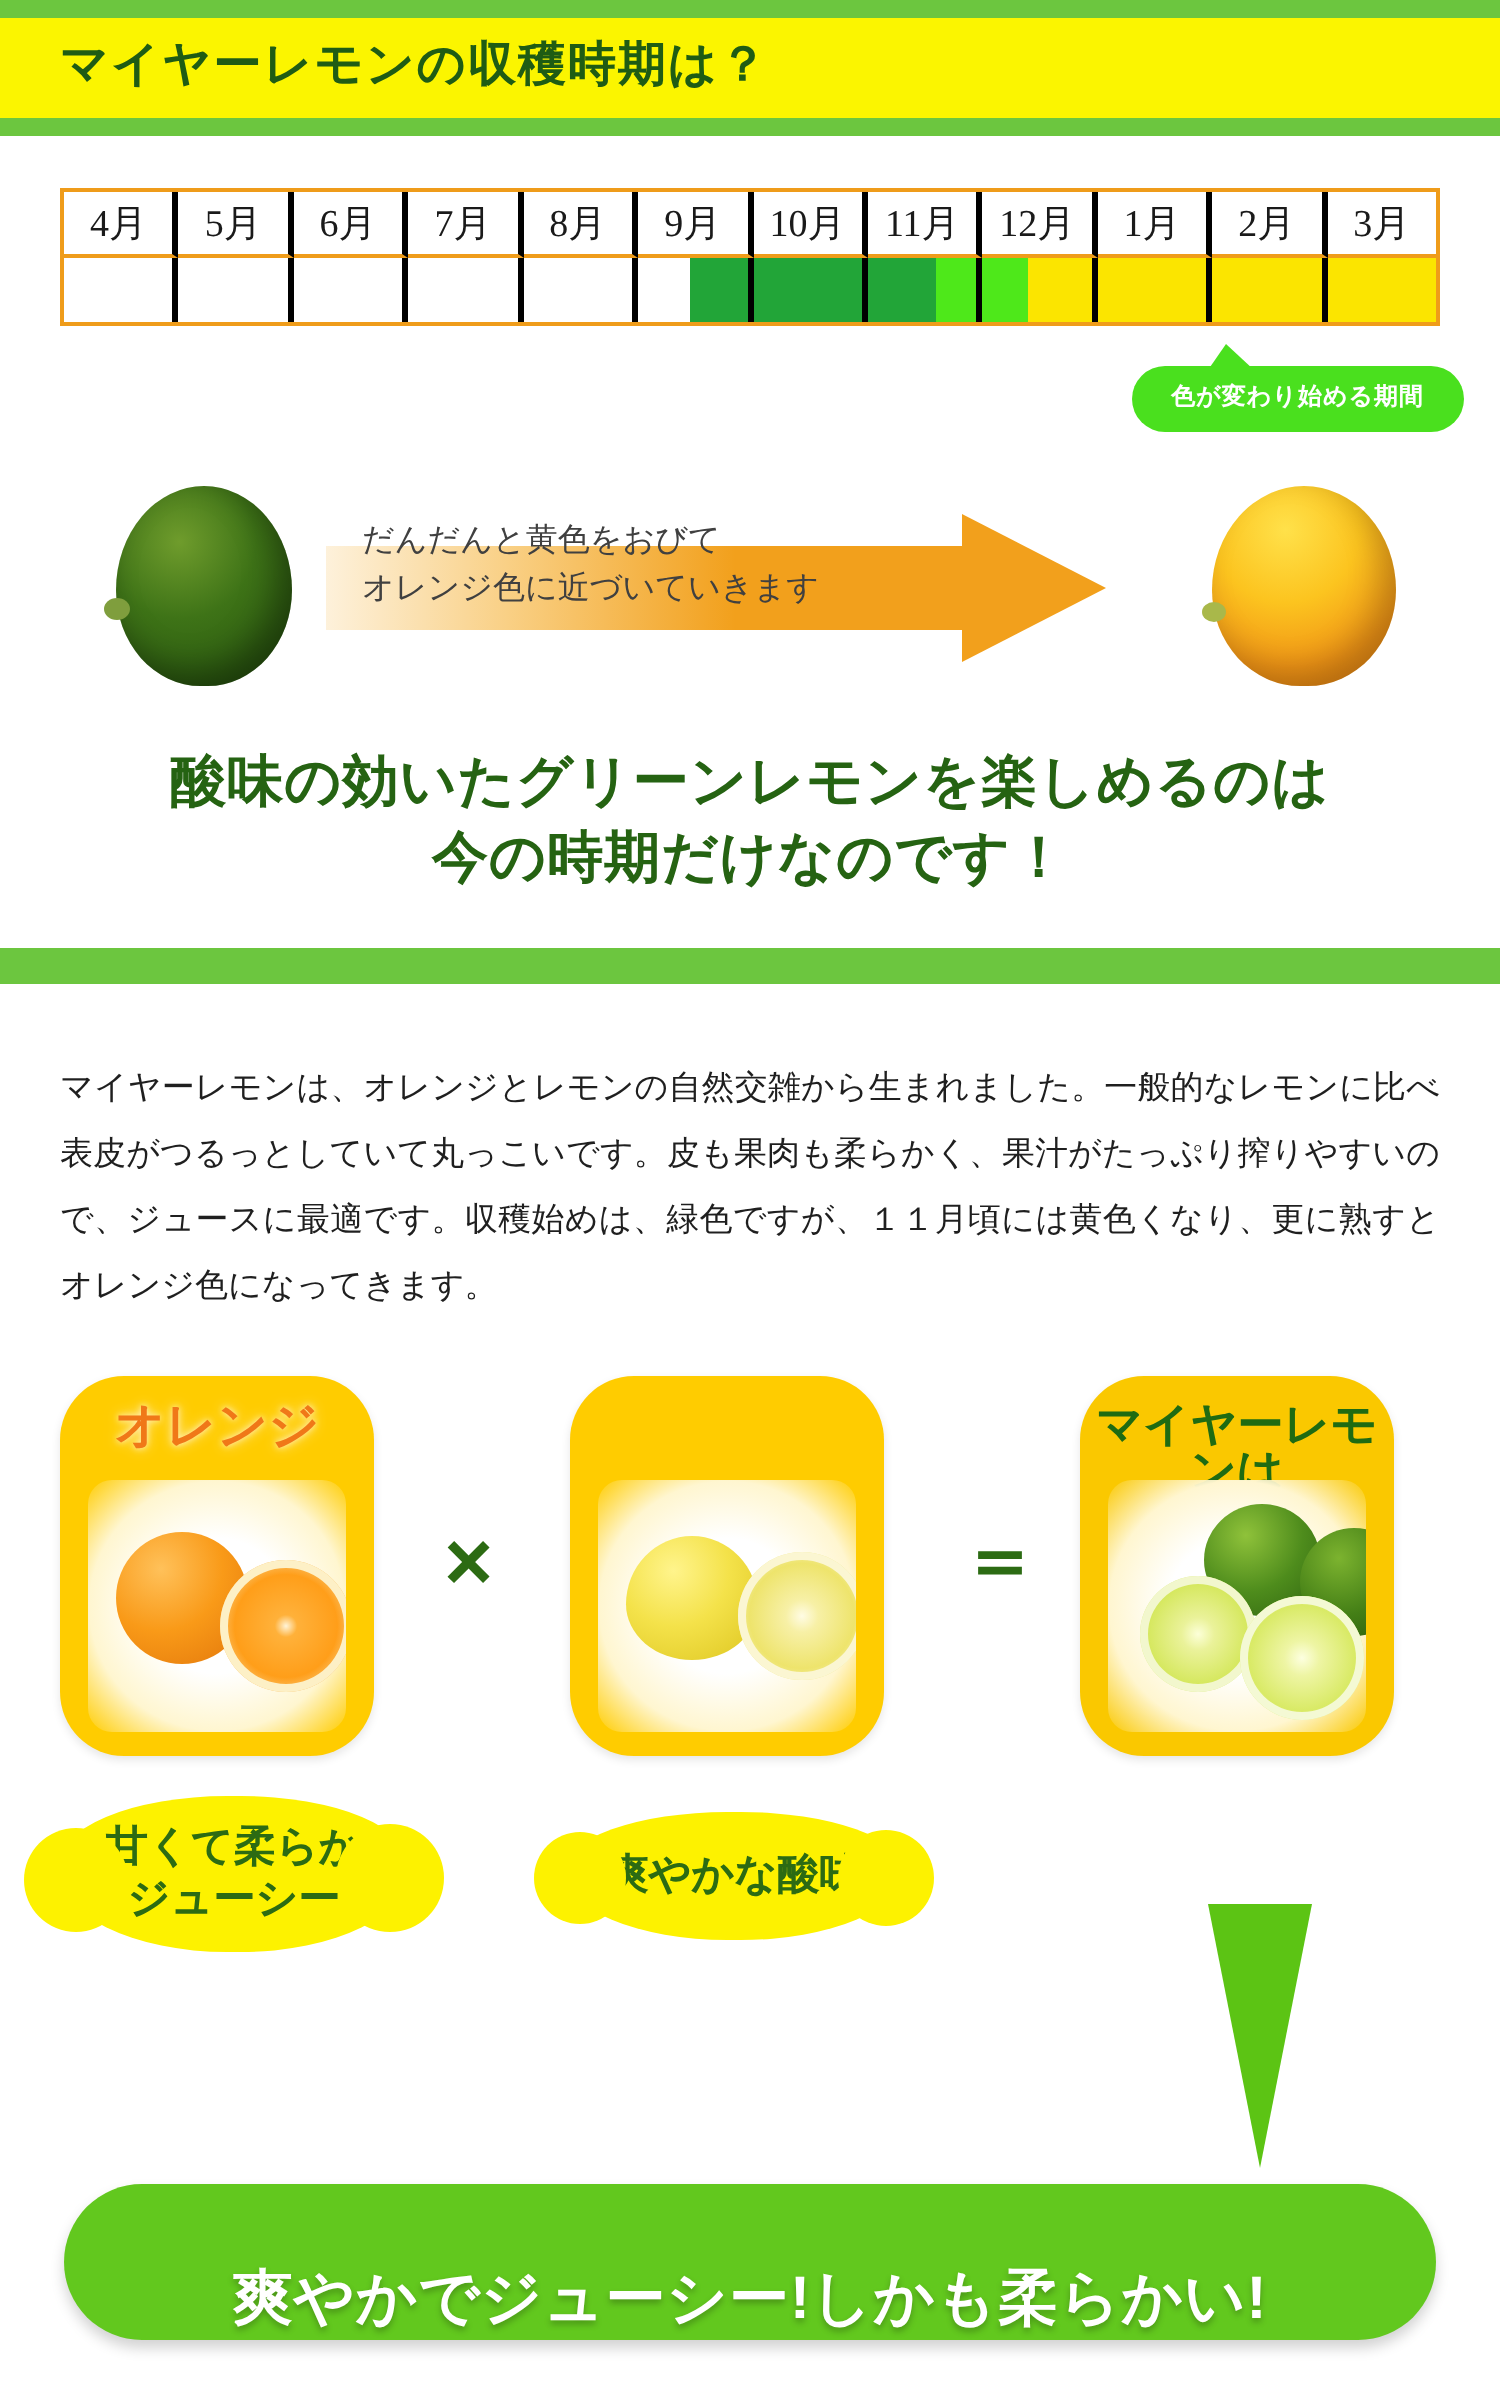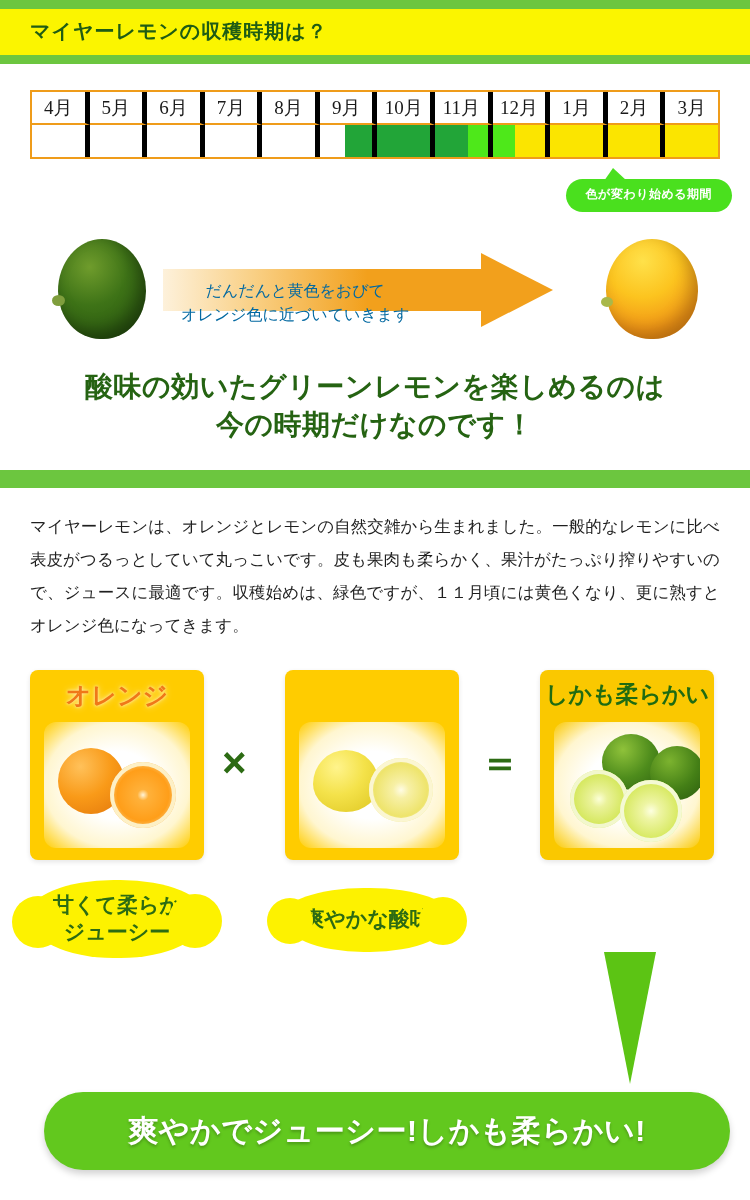--- a/index.html
+++ b/index.html
@@ -15,39 +15,39 @@
 
   
   .band-wrap { width: 100%; }
   .band-rule { width: 100%; height: 9px; background: #6cc63f; }
   .band-yellow {
     width: 100%;
     background: #fbf500;
     padding: 11px 0 13px 30px;
   }
   .band-title {
-    font-size: 20px;
+    font-size: 24px;
     font-weight: bold;
     color: #1f5c14;
     letter-spacing: 1px;
     line-height: 1.1;
   }
 
   
   .calendar {
     margin: 26px auto 0;
     width: 690px;
     border: 2px solid #ef9c1a;
     border-collapse: collapse;
   }
   .cal-row { display: flex; width: 100%; }
   .cal-cell {
     flex: 1 1 0;
     height: 33px;
-    border-right: 5px solid #000000;
+    border-right: 3px solid #000000;
     display: flex;
     align-items: center;
     justify-content: center;
     font-family: "Liberation Serif", "DejaVu Serif", serif;
     font-size: 19px;
     color: #1a1a1a;
     background: #ffffff;
     position: relative;
     overflow: hidden;
   }
@@ -139,65 +139,64 @@
   .arrow-head {
     position: absolute;
     left: 318px; top: -2px;
     width: 0; height: 0;
     border-top: 37px solid transparent;
     border-bottom: 37px solid transparent;
     border-left: 72px solid #f2a01c;
   }
   .arrow-text {
     position: absolute;
-    left: 18px; top: 24px;
+    left: 18px; top: 0;
     font-size: 16px;
-    color: #0369a1;
+    color: #404040;
     line-height: 1.5;
     white-space: pre-line;
     z-index: 3;
-    text-align: center;
   }
 
   
   .headline {
     margin-top: 20px;
     text-align: center;
     font-size: 28px;
     font-weight: bold;
     color: #256312;
     line-height: 1.35;
     letter-spacing: 0.5px;
     white-space: pre-line;
   }
 
   
   .body-copy {
-    margin: 22px auto 0;
+    margin: 36px auto 0;
     width: 700px;
     font-size: 16.5px;
     color: #1f1f1f;
     line-height: 2.0;
     text-align: justify;
     padding: 0 5px;
   }
 
   
   .equation {
     position: relative;
     margin-top: 28px;
     height: 200px;
   }
   .card {
     position: absolute;
     top: 0;
-    width: 174px;
+    width: 157px;
     height: 190px;
     background: #ffcc00;
-    border-radius: 8px;
+    border-radius: 32px;
     box-shadow: 0 2px 5px rgba(0,0,0,0.10);
   }
   .card-1 { left: 30px; }
   .card-2 { left: 285px; }
   .card-3 { left: 540px; background: #fac800; }
   .card-label {
     position: absolute;
     top: 13px; left: 0; right: 0;
     text-align: center;
     font-size: 25px;
@@ -306,26 +305,26 @@
     width: 0; height: 0;
     border-left: 26px solid transparent;
     border-right: 26px solid transparent;
     border-top: 132px solid #5cc414;
     z-index: 1;
   }
 
   
   .final-banner {
     position: absolute;
-    left: 44px; top: 1092px;
+    left: 32px; top: 1092px;
     width: 686px; height: 78px;
     background: #62c81e;
     border-radius: 40px;
     display: flex;
-    align-items: center;
+    align-items: flex-end;
     justify-content: center;
     box-shadow: 0 4px 7px rgba(0,0,0,0.18);
     z-index: 2;
   }
   .final-text {
     color: #ffffff;
     font-size: 30px;
     font-weight: bold;
     letter-spacing: 0.5px;
     text-shadow: 0 2px 3px rgba(0,0,0,0.25);
@@ -442,21 +441,21 @@
   <div class="card card-2">
     <div class="photo">
       <span class="fruit l-whole"></span>
       <span class="fruit l-half"></span>
     </div>
   </div>
 
   <div class="op op-equals">＝</div>
 
   <div class="card card-3">
-    <div class="card-label label-meyer">しかも柔らかい</div>
+    <div class="card-label label-meyer">マイヤーレモンは</div>
     <div class="photo">
       <span class="fruit m-g1"></span>
       <span class="fruit m-g2"></span>
       <span class="fruit m-h1"></span>
       <span class="fruit m-h2"></span>
     </div>
   </div>
 </div>
 
 <div class="clouds">

